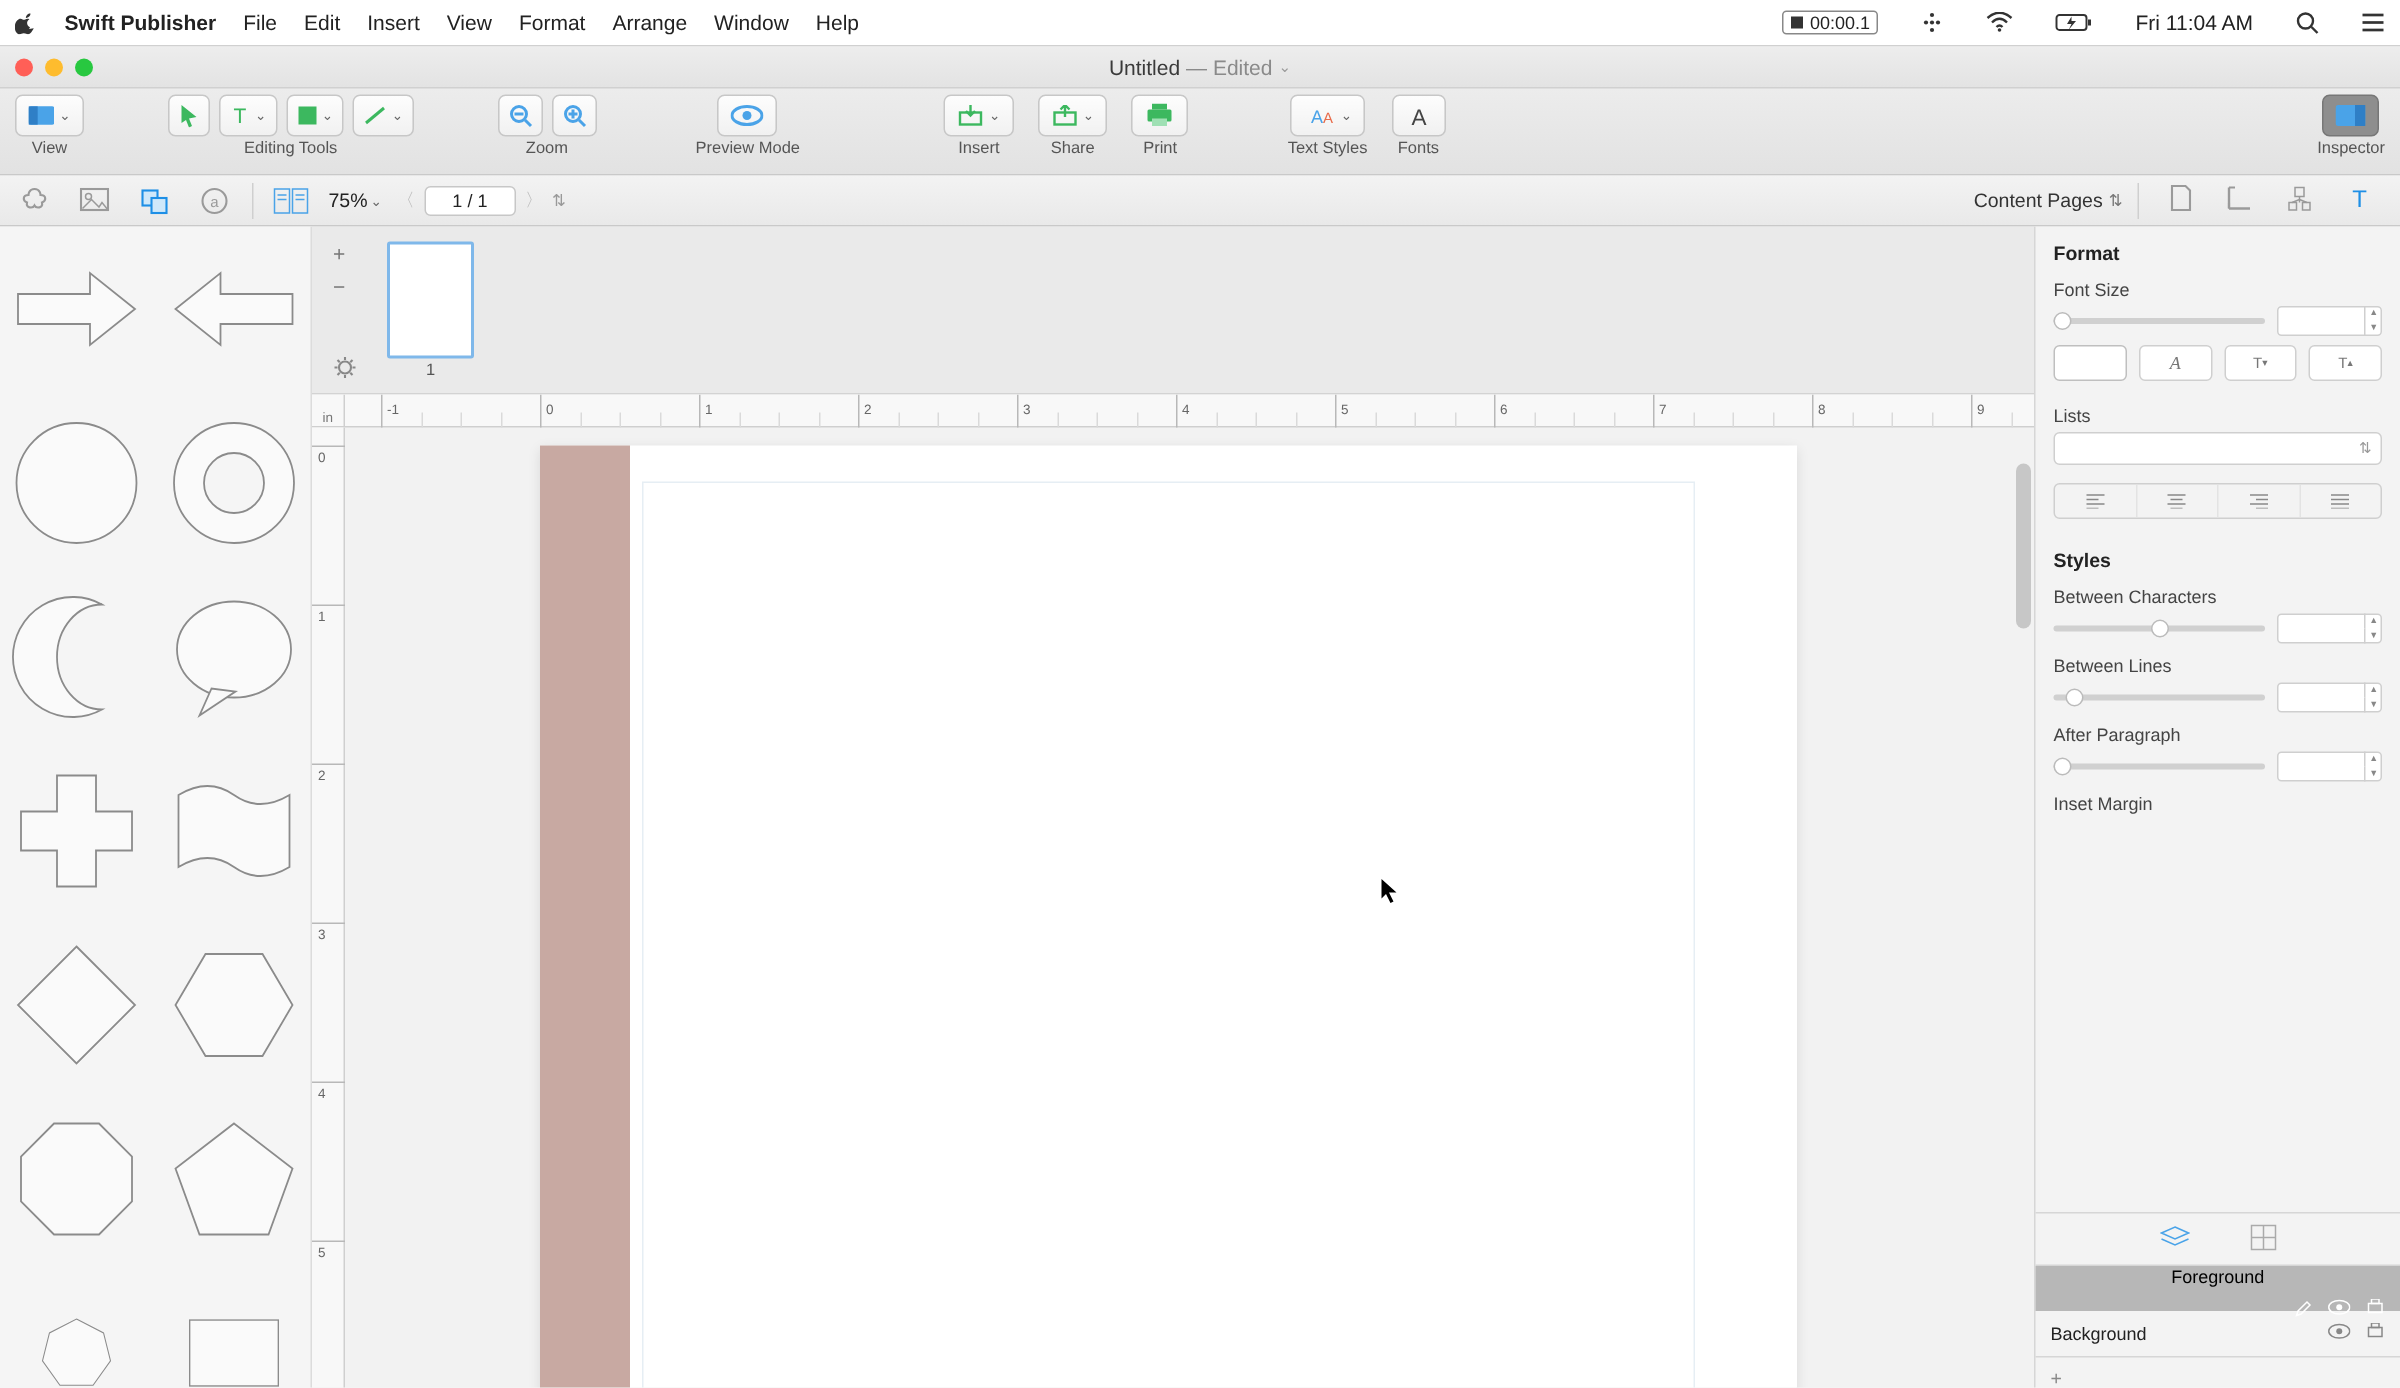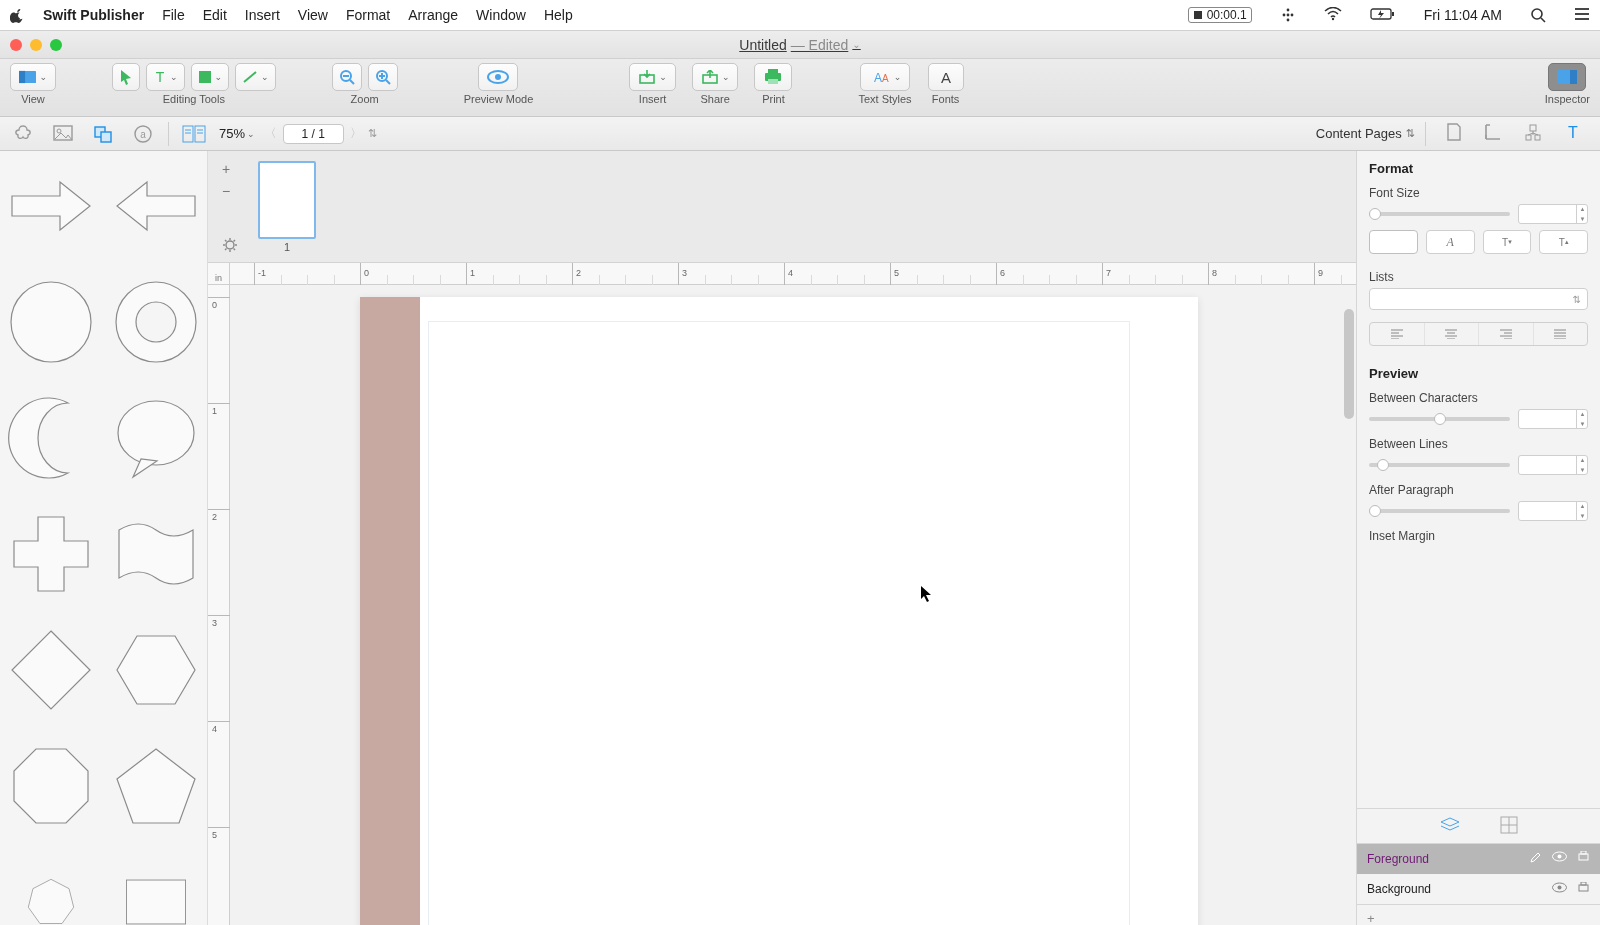--- a/index.html
+++ b/index.html
@@ -2,31 +2,31 @@
 <html><head>
 <meta charset="utf-8">
 <style>
 * { margin: 0; padding: 0; box-sizing: border-box; font-family: -apple-system, "Helvetica Neue", Arial, sans-serif; }
 body { width: 1600px; height: 925px; overflow: hidden; background: #ececec; color: #222; }
 
 
 .menubar { height: 31px; background: #fff; display: flex; align-items: center; padding: 0 10px; font-size: 14px; border-bottom: 1px solid #d0d0d0; }
 .menubar .left { display: flex; align-items: center; gap: 18px; }
 .menubar .app-name { font-weight: 700; }
-.menubar .right { margin-left: auto; display: flex; align-items: flex-start; gap: 28px; }
+.menubar .right { margin-left: auto; display: flex; align-items: center; gap: 28px; }
 .menubar svg { display: block; }
 
 
 .titlebar { height: 28px; background: linear-gradient(#ededed,#e3e3e3); display: flex; align-items: center; position: relative; border-bottom: 1px solid #d0d0d0; }
 .traffic { position: absolute; left: 10px; display: flex; gap: 8px; }
 .traffic span { width: 12px; height: 12px; border-radius: 50%; display: block; }
 .tl-close { background: #ff5f57; }
 .tl-min { background: #febc2e; }
 .tl-max { background: #28c840; }
-.title-text { margin: 0 auto; font-size: 14px; color: #3a3a3a; display: flex; align-items: center; gap: 4px; text-decoration: underline; }
+.title-text { margin: 0 auto; font-size: 14px; color: #3a3a3a; display: flex; align-items: center; gap: 4px; }
 .title-text .edited { color: #8a8a8a; }
 .title-text .chev { color: #999; font-size: 10px; }
 
 
 .toolbar { height: 58px; background: linear-gradient(#ececec,#e2e2e2); border-bottom: 1px solid #c9c9c9; display: flex; align-items: flex-start; padding: 4px 10px 0; gap: 16px; }
 .toolbar .group { display: flex; flex-direction: column; align-items: center; gap: 2px; }
 .toolbar .btnrow { display: flex; gap: 6px; }
 .toolbar .btn { height: 28px; border: 1px solid #c7c7c7; border-radius: 5px; background: linear-gradient(#fdfdfd,#f1f1f1); display: flex; align-items: center; justify-content: center; padding: 0 8px; gap: 3px; }
 .toolbar .btn.small { padding: 0 6px; }
 .toolbar .lbl { font-size: 11px; color: #555; }
@@ -97,21 +97,21 @@
 .inspector .btnset { display: flex; gap: 8px; margin-top:6px; }
 .inspector .mini-btn { flex: 1; height: 24px; border: 1px solid #cfcfcf; border-radius: 4px; background: #fff; display: flex; align-items: center; justify-content: center; font-size: 12px; color: #777; }
 .inspector .mini-btn.color { background: #fff; border:1px solid #bfbfbf; }
 .inspector .seg { display: flex; border: 1px solid #cfcfcf; border-radius: 4px; overflow: hidden; margin-top:4px; }
 .inspector .seg .s { flex: 1; height: 22px; display: flex; align-items: center; justify-content: center; border-right: 1px solid #e3e3e3; font-size: 11px; color: #777; }
 .inspector .seg .s:last-child { border-right: none; }
 .inspector .select { height: 22px; border: 1px solid #cfcfcf; border-radius: 4px; background: #fff; display: flex; align-items: center; justify-content: flex-end; padding: 0 6px; color: #999; font-size: 10px; margin-top:4px;}
 .inspector .footer-tools { height: 36px; border-top: 1px solid #d6d6d6; border-bottom: 1px solid #d6d6d6; display: flex; align-items: center; justify-content: center; gap: 40px; color: #9aa; }
 .inspector .layers { }
 .inspector .layer { height: 30px; display: flex; align-items: center; padding: 0 10px; gap: 8px; font-size: 12px; }
-.inspector .layer.active { background: #b7b7b7; color: #701a75; }
+.inspector .layer.active { background: #b7b7b7; color: #000000; flex-direction: column; }
 .inspector .layer .icons { margin-left: auto; display: flex; gap: 10px; color: #888; }
 .inspector .layer.active .icons { color: #fff; }
 .inspector .add-layer { height: 28px; border-top: 1px solid #d6d6d6; display: flex; align-items: center; padding: 0 10px; color: #888; }
 
 
 .vscroll { position:absolute; right:2px; top:24px; bottom:2px; width:10px; background:transparent;}
 .vscroll .thumb { position:absolute; top:0; left:0; right:0; height:110px; background:#c7c7c7; border-radius:5px;}
 </style>
 </head>
 <body>
@@ -679,21 +679,21 @@
             <svg width="14" height="10">
               <line x1="1" y1="1" x2="13" y2="1" stroke="#888"></line>
               <line x1="1" y1="4" x2="13" y2="4" stroke="#888"></line>
               <line x1="1" y1="7" x2="13" y2="7" stroke="#888"></line>
               <line x1="1" y1="10" x2="13" y2="10" stroke="#888"></line>
             </svg>
           </div>
       </div>
     </div>
 
-    <div class="sect-title" style="padding-top:16px">Preview</div>
+    <div class="sect-title" style="padding-top:16px">Styles</div>
     <div class="row">
       <div class="lbl2">Between Characters</div>
       <div class="slider-row">
           <div class="slider">
             <div class="knob" style="left:46%"></div>
           </div>
           <div class="numbox">
             <div class="step">
               <span>▲</span>
               <span>▼</span>

